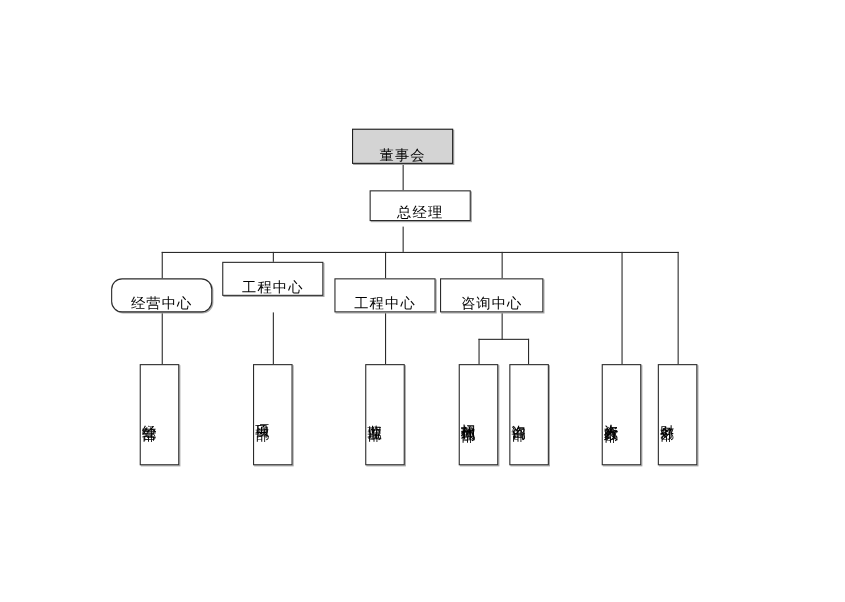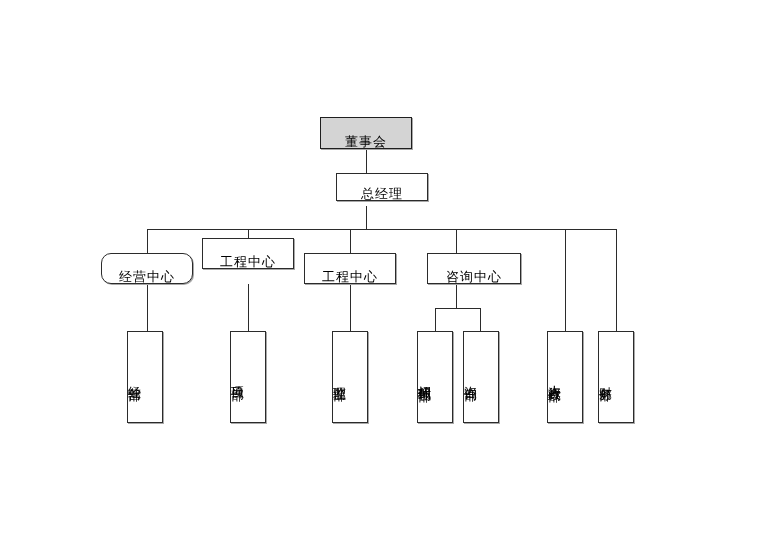--- a/index.html
+++ b/index.html
@@ -46,21 +46,21 @@
   .line.v { width: 1px; }
 
   
   .n-board { left: 320px; top: 117px; width: 92px; height: 32px; }
   .n-gm    { left: 336px; top: 173px; width: 92px; height: 28px; }
 
   
   .n-c1 { left: 101px; top: 253px; width: 92px; height: 31px; border-radius: 10px; }
   .n-c2 { left: 202px; top: 238px; width: 92px; height: 31px; }
   .n-c3 { left: 304px; top: 253px; width: 92px; height: 31px; }
-  .n-c4 { left: 427px; top: 253px; width: 94px; height: 31px; }
+  .n-c4 { left: 400px; top: 253px; width: 94px; height: 31px; font-family: Liberation Mono, monospace; }
 
   
   .n-d1 { left: 127px; top: 331px; width: 36px; height: 92px; }
   .n-d2 { left: 230px; top: 331px; width: 36px; height: 92px; }
   .n-d3 { left: 332px; top: 331px; width: 36px; height: 92px; }
   .n-d4 { left: 417px; top: 331px; width: 36px; height: 92px; }
   .n-d5 { left: 463px; top: 331px; width: 36px; height: 92px; }
   .n-d6 { left: 547px; top: 331px; width: 36px; height: 92px; }
   .n-d7 { left: 598px; top: 331px; width: 36px; height: 92px; }
 

